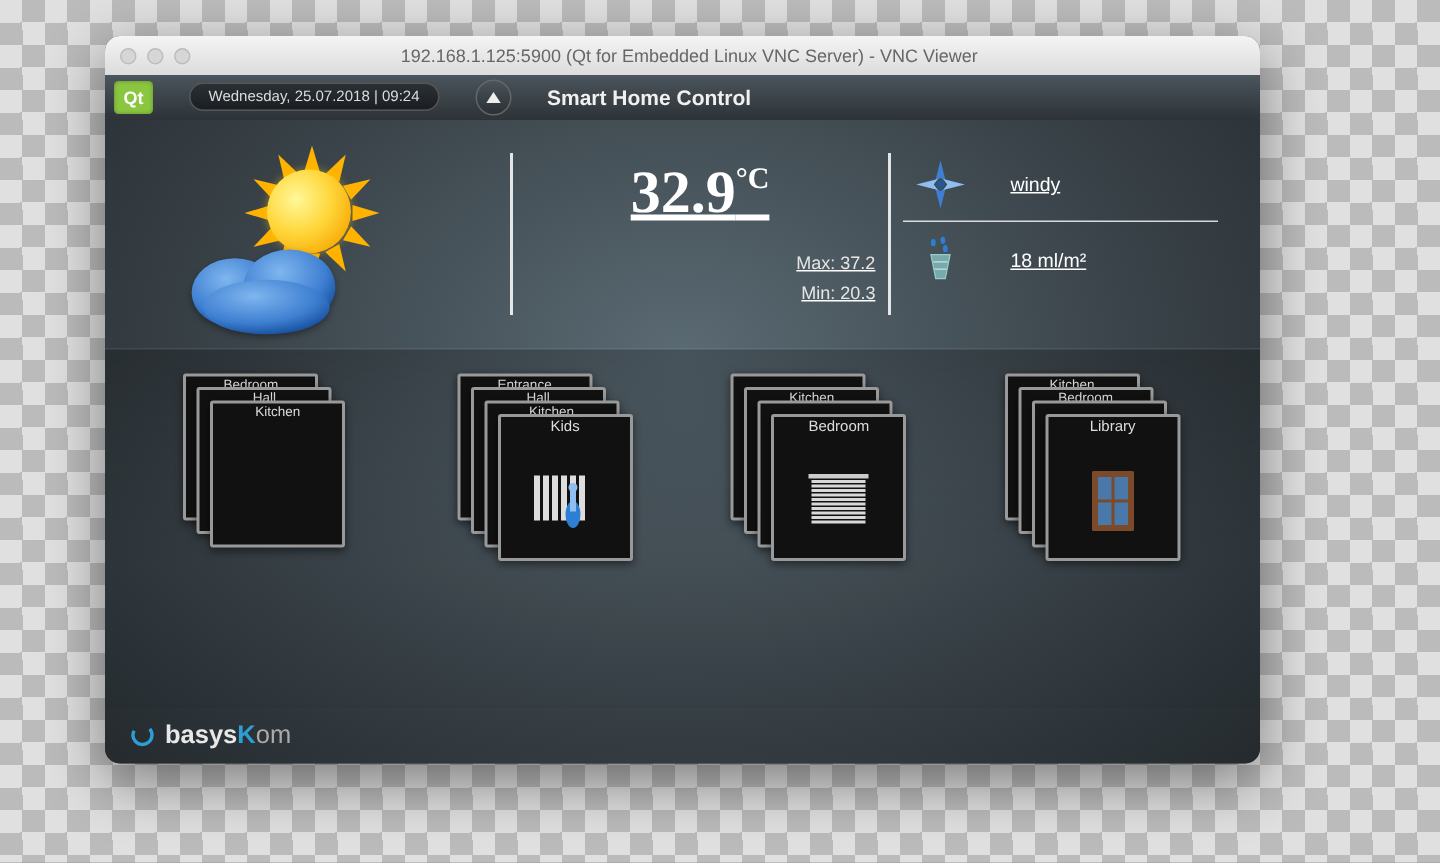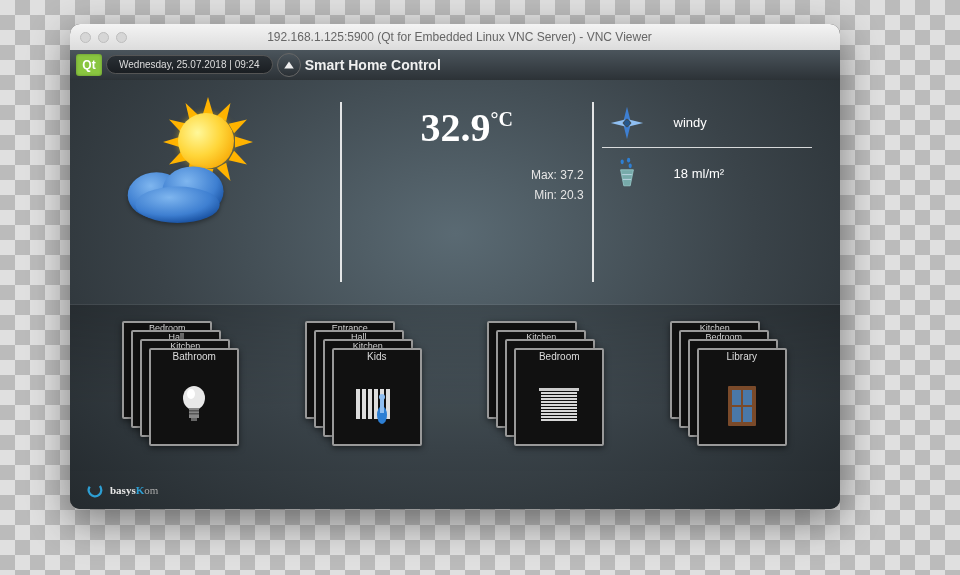--- a/index.html
+++ b/index.html
@@ -27,21 +27,21 @@
   .title-text { flex:1; text-align:center; }
 
   .app {
     position:relative; height:calc(100% - 26px);
     background:radial-gradient(ellipse at 50% 40%, #5a6a73 0%, #3a4349 55%, #242a2e 100%);
     color:#fff;
     display:flex; flex-direction:column;
   }
   .topbar {
     height:30px; background:linear-gradient(#4b555c,#2d3338);
-    display:flex; align-items:center; gap:4px; padding:0 6px;
+    display:flex; align-items:center; gap:24px; padding:0 6px;
     border-bottom:1px solid rgba(0,0,0,0.4);
   }
   .qt-logo {
     width:26px; height:22px; background:#8ac640; border-radius:3px;
     display:flex; align-items:center; justify-content:center;
     font-weight:bold; color:#fff; font-size:12px;
     box-shadow:inset 0 0 3px rgba(0,0,0,0.3);
   }
   .datetime {
     background:linear-gradient(#2a3035,#1a1e22);
@@ -51,21 +51,21 @@
   .up-btn {
     width:24px; height:24px; border-radius:50%;
     background:linear-gradient(#4a545b,#2a3035);
     border:1px solid #666;
     display:flex; align-items:center; justify-content:center;
   }
   .up-btn svg { width:12px; height:12px; }
   .app-title { font-size:14px; font-weight:bold; color:#f0f0f0; }
 
   .weather {
-    height:224px; display:flex; padding:18px 28px 12px;
+    height:152px; display:flex; padding:18px 28px 12px;text-decoration:underline;
   }
   .wcol { flex:1; position:relative; }
   .divider { width:2px; background:rgba(255,255,255,0.85); margin:4px 8px 10px; }
   .sun-cloud { position:relative; width:150px; height:130px; margin:5px 0 0 10px; }
   .rays {
     position:absolute; left:55px; top:-6px; width:90px; height:90px;
   }
   .sun {
     position:absolute; left:70px; top:10px; width:56px; height:56px; border-radius:50%;
     background:radial-gradient(circle at 35% 35%, #fff89a, #ffd63a 45%, #f7a500 85%);
@@ -107,21 +107,21 @@
   }
   .card.front .lbl { font-size:10px; padding-top:2px; }
   .card .ico {
     position:absolute; top:26px; left:0; right:0; bottom:8px;
     display:flex; align-items:center; justify-content:center;
   }
 
   .footer {
     height:38px; display:flex; align-items:center; padding:0 16px;
   }
-  .brand { display:flex; align-items:center; gap:6px; font-size:11px; color:#e8e8e8; font-weight:bold;font-family:Liberation Serif, serif; }
+  .brand { display:flex; align-items:center; gap:6px; font-size:17px; color:#e8e8e8; font-weight:bold; }
   .brand span.kom { color:#aaa; font-weight:normal; }
   .brand-ring { width:18px; height:18px; }
 </style>
 </head>
 <body>
 
 <div class="window">
   <div class="titlebar">
     <div class="traffic">
       <div class="dot"></div>
@@ -227,33 +227,20 @@
         <div class="stack">
           <div class="card" style="left: 0px; top: 0px;">
             <div class="lbl">Bedroom</div>
           </div>
           <div class="card" style="left: 9px; top: 9px;">
             <div class="lbl">Hall</div>
           </div>
           <div class="card" style="left: 18px; top: 18px;">
             <div class="lbl">Kitchen</div>
           </div>
-          <div class="card front" style="left: 27px; top: 27px;">
-            <div class="lbl">Bathroom</div>
-            <div class="ico">
-              <svg width="36" height="44" viewBox="0 0 36 44">
-                <ellipse cx="18" cy="14" rx="11" ry="12" fill="#e8e8e8"></ellipse>
-                <ellipse cx="15" cy="10" rx="4" ry="5" fill="#fff"></ellipse>
-                <rect x="13" y="24" width="10" height="10" fill="#888"></rect>
-                <rect x="13" y="26" width="10" height="1.5" fill="#555"></rect>
-                <rect x="13" y="29" width="10" height="1.5" fill="#555"></rect>
-                <rect x="15" y="34" width="6" height="3" fill="#666"></rect>
-              </svg>
-            </div>
-          </div>
         </div>
         <div class="stack">
           <div class="card" style="left: 0px; top: 0px;">
             <div class="lbl">Entrance</div>
           </div>
           <div class="card" style="left: 9px; top: 9px;">
             <div class="lbl">Hall</div>
           </div>
           <div class="card" style="left: 18px; top: 18px;">
             <div class="lbl">Kitchen</div>

